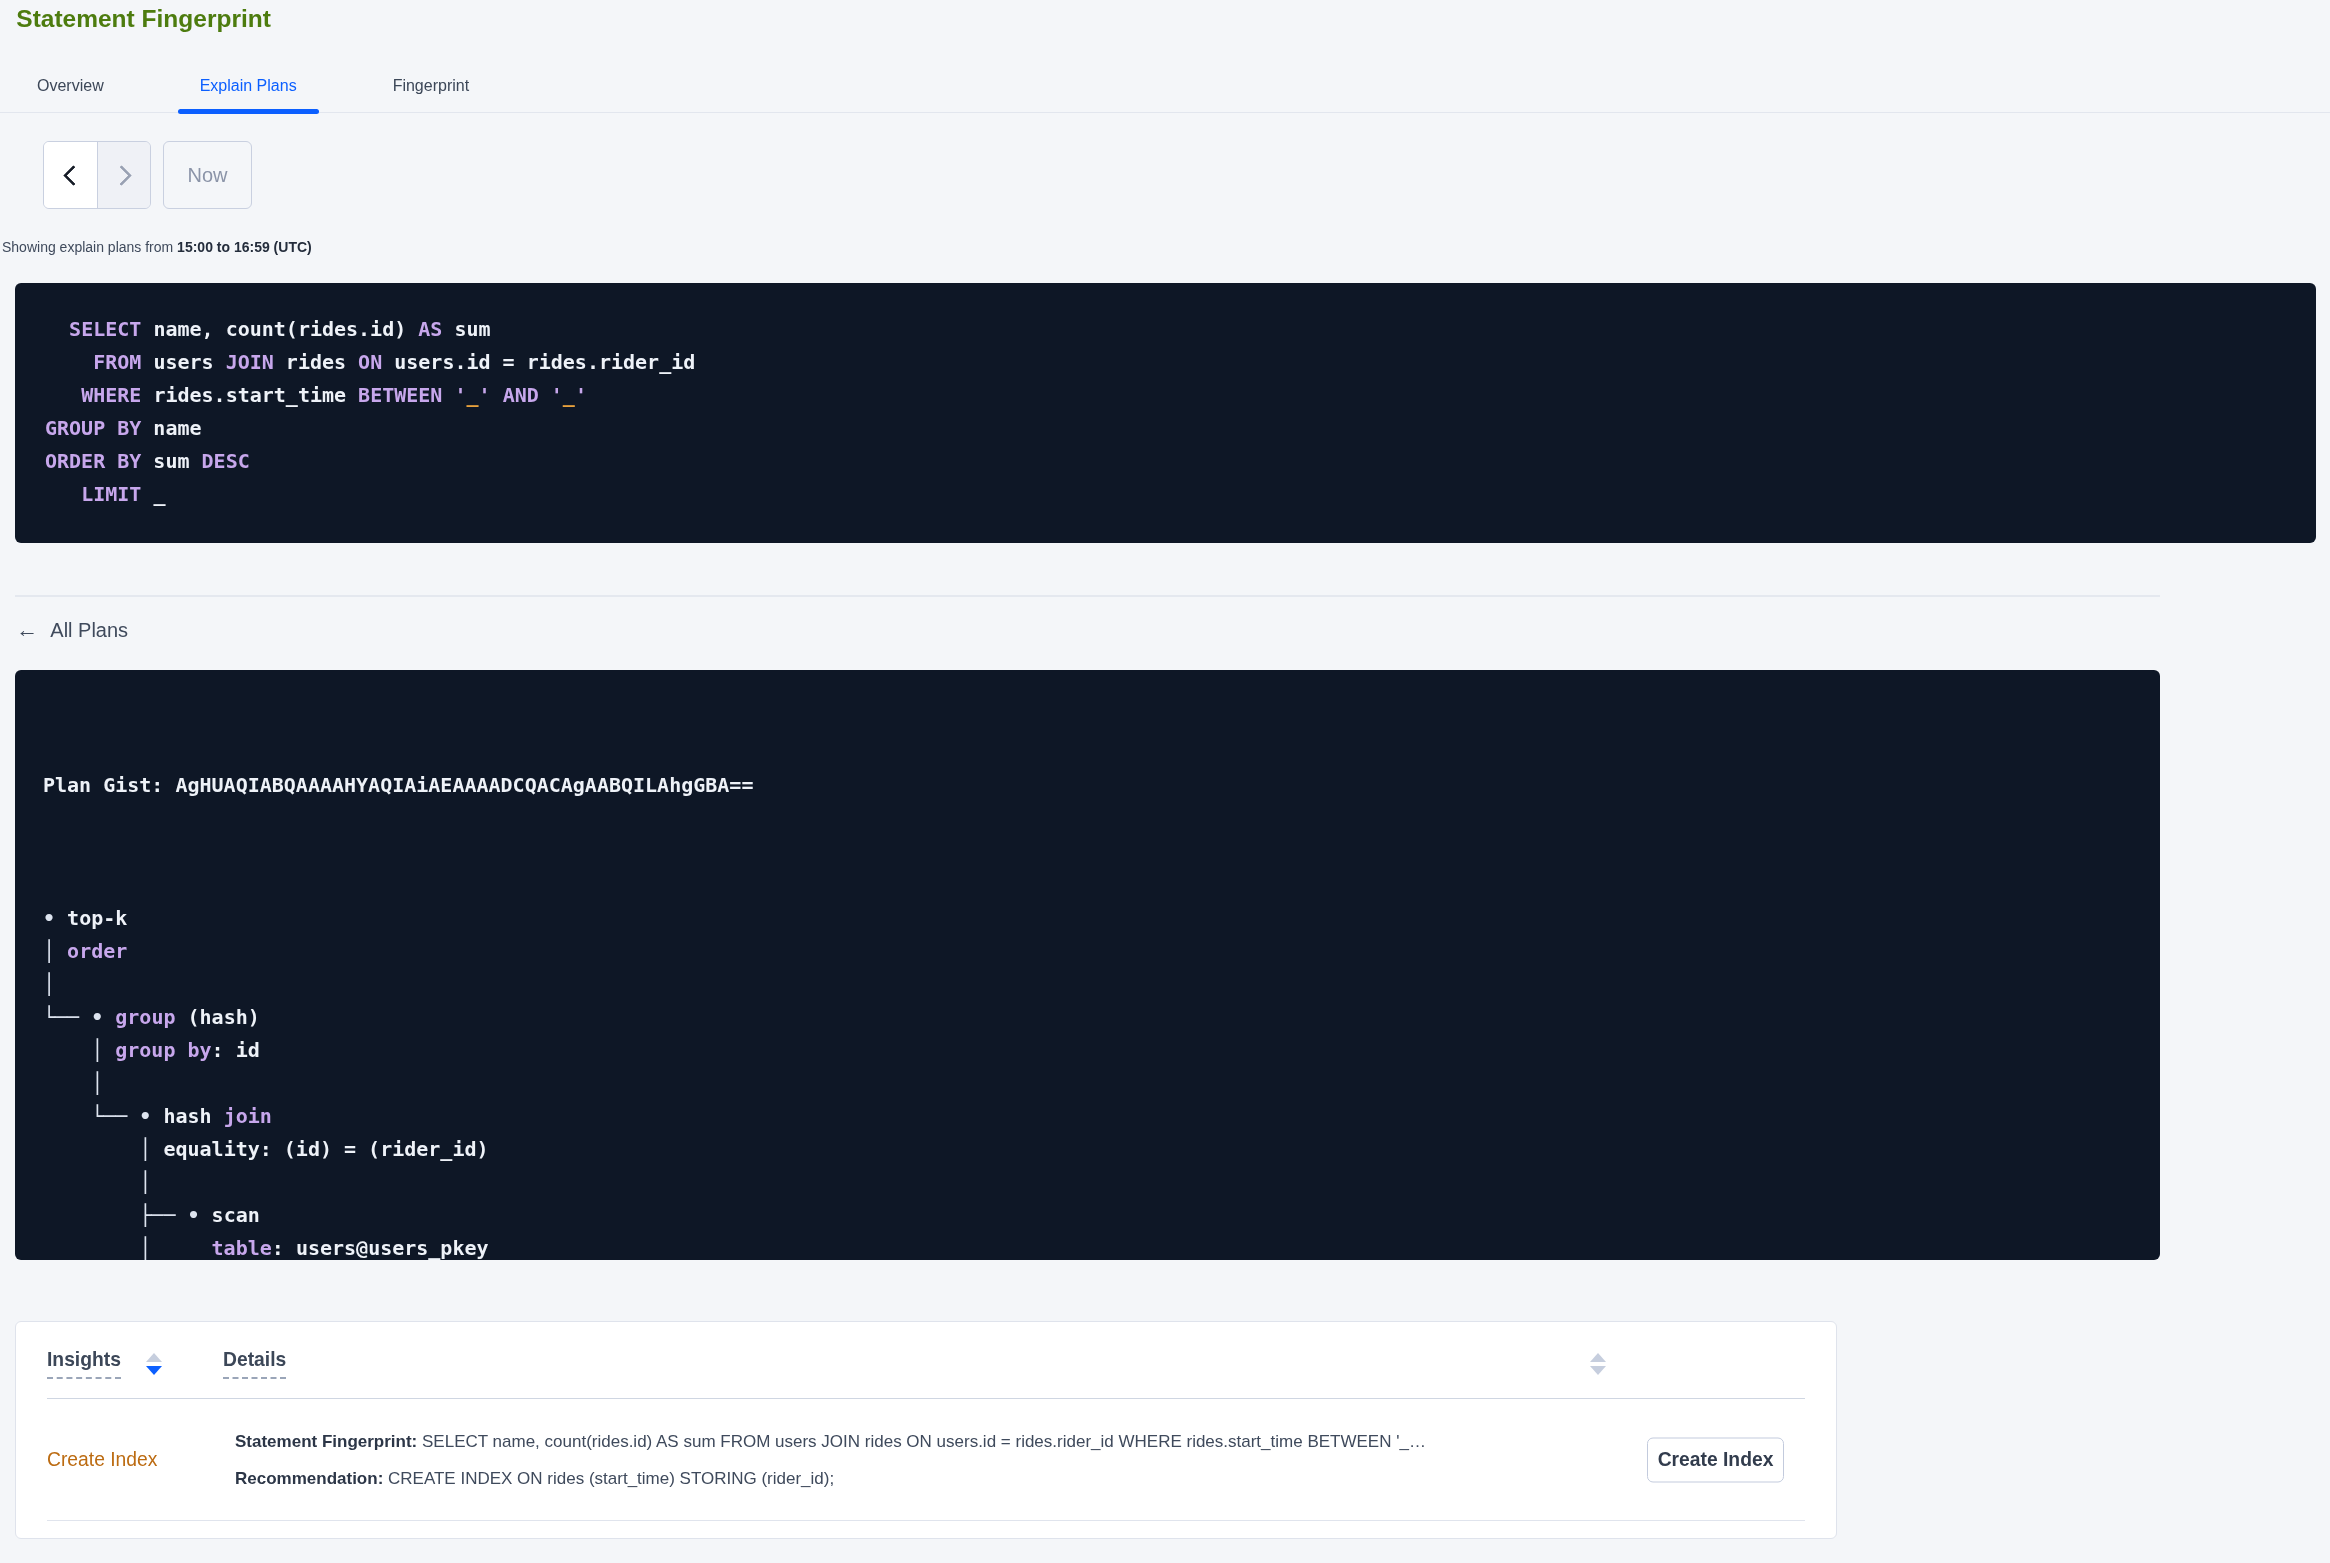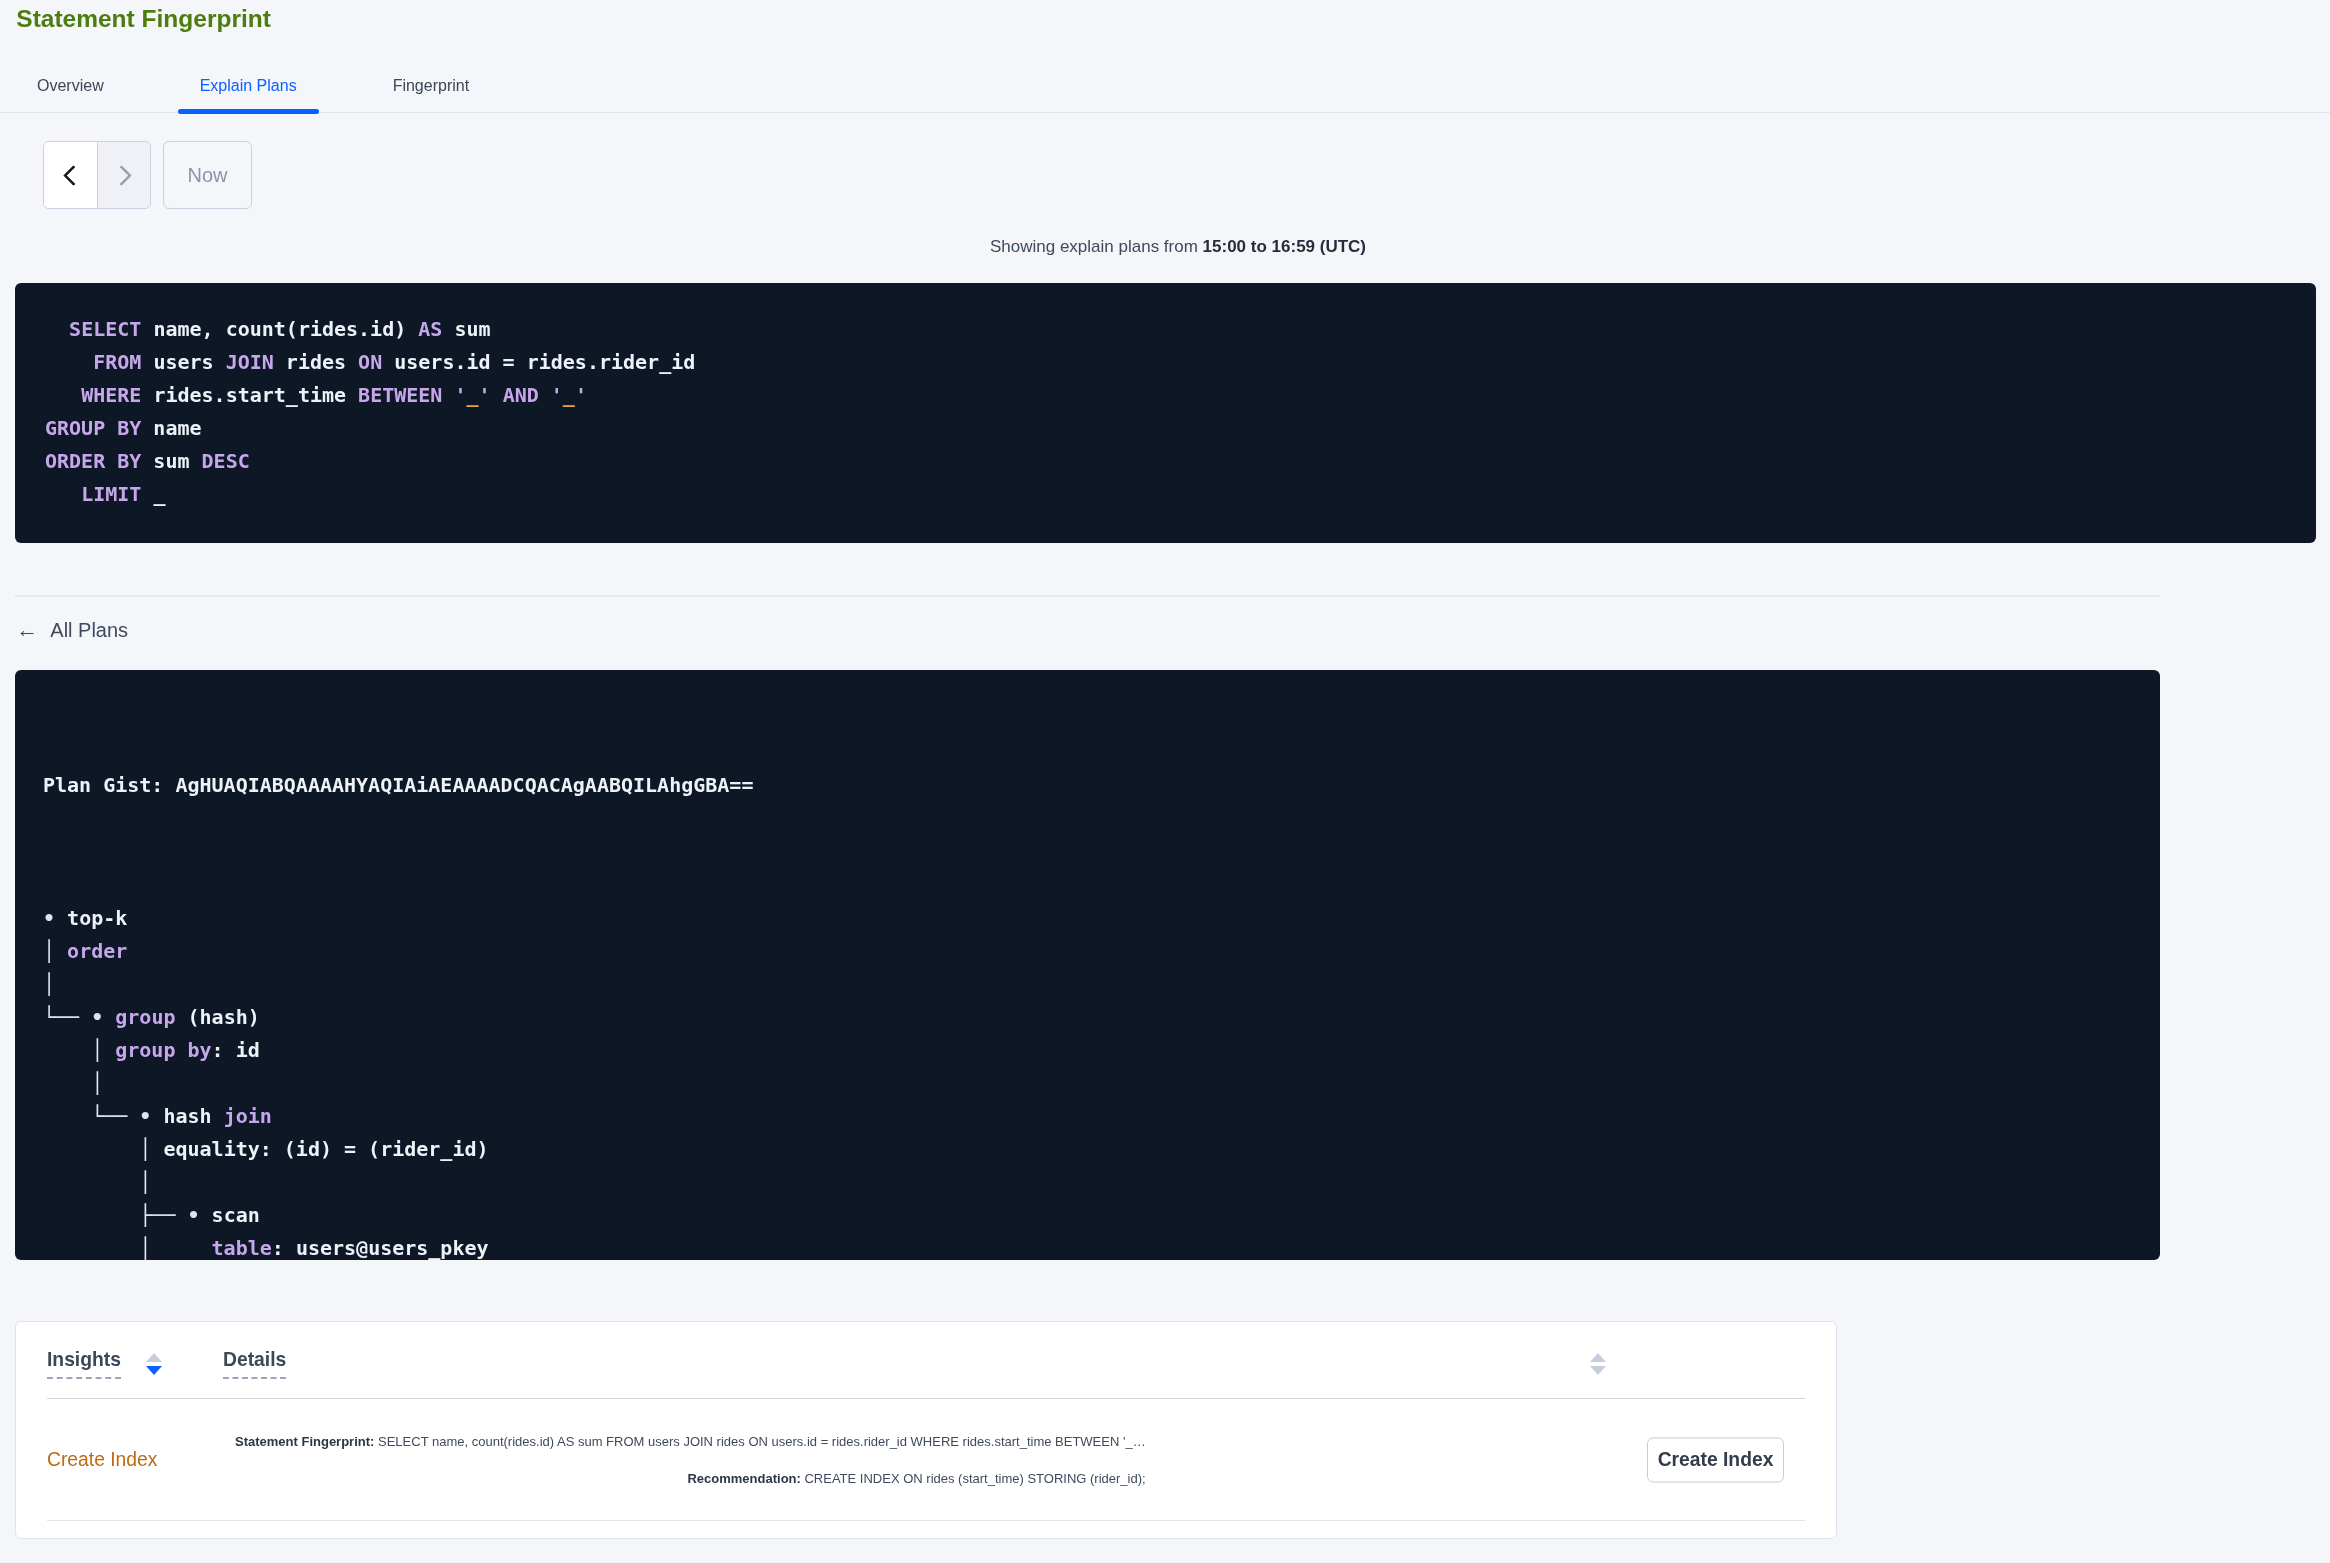--- a/index.html
+++ b/index.html
@@ -98,21 +98,21 @@
   .now-btn {
     margin-left:12px;
     width:89px; height:68px;
     border:1.5px solid #c9d0e0; border-radius:6px;
     background:transparent;
     display:flex; align-items:center; justify-content:center;
     font-size:20px; color:#8b94a8;
   }
 
   
-  .subtitle { margin:27px 0 0 26px; font-size:17px; line-height:22px; color:#3f4a5c;text-align:center; }
+  .subtitle { margin:27px 0 0 2px; font-size:14px; line-height:22px; color:#3f4a5c; }
   .subtitle b { color:#242d3c; font-weight:700; }
 
   
   .code-panel {
     background:#0e1726;
     border-radius:6px;
     font-family:"DejaVu Sans Mono", monospace;
     font-size:20px; line-height:33px;
     font-weight:600;
     color:#eef2f8;
@@ -180,21 +180,21 @@
   .sort-icon.right { position:absolute; left:1543px; margin-left:0; }
 
   .tbl-row {
     height:122px;
     display:flex; align-items:center;
     border-bottom:1.5px solid #e0e4ed;
     position:relative;
     gap:12px;
   }
   .insight-link { font-size:19.3px; color:#bc6b11; cursor:pointer; }
-  .detail-cell { font-size:13px; line-height:37px; color:#3f4a5c; white-space:nowrap; max-width:1411px; overflow:hidden;text-align:right; }
+  .detail-cell { font-size:17px; line-height:37px; color:#3f4a5c; white-space:nowrap; max-width:1411px; overflow:hidden; }
   .detail-cell b { color:#2c3647; font-weight:700; }
   .create-index-btn {
     position:absolute; right:21px; top:50%;
     transform:translateY(-50%);
     width:137px; height:45px;
     background:#ffffff;
     border:1.5px solid #c3cbdd; border-radius:6px;
     display:flex; align-items:center; justify-content:center;
     font-size:19.3px; font-weight:700; color:#323c4d;
     cursor:pointer;

